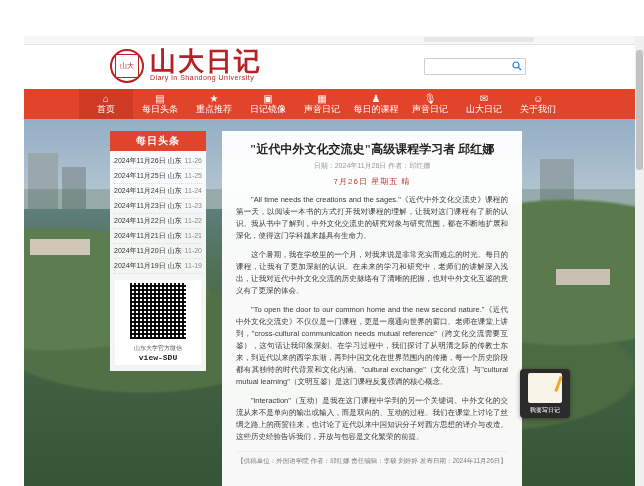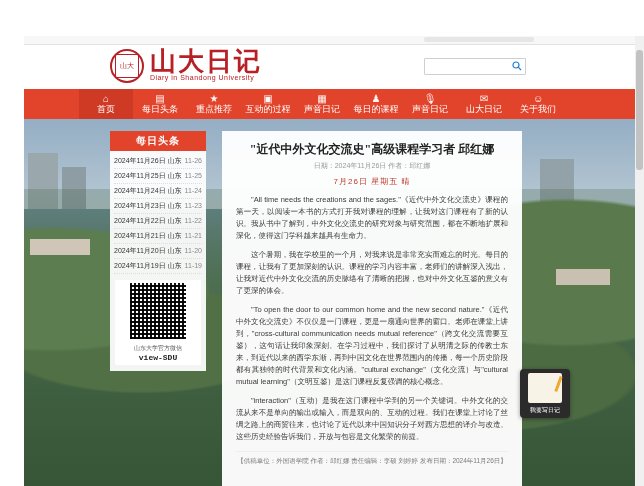--- a/index.html
+++ b/index.html
@@ -126,21 +126,21 @@
     <div class="nav-item">
       <span class="ni">▤</span>
       <span>每日头条</span>
     </div>
     <div class="nav-item">
       <span class="ni">★</span>
       <span>重点推荐</span>
     </div>
     <div class="nav-item">
       <span class="ni">▣</span>
-      <span>互动的过程</span>
+      <span>日记镜像</span>
     </div>
     <div class="nav-item">
       <span class="ni">▦</span>
       <span>声音日记</span>
     </div>
     <div class="nav-item">
       <span class="ni">♟</span>
       <span>每日的课程</span>
     </div>
     <div class="nav-item">
@@ -210,21 +210,21 @@
           </div>
       </div>
     </div>
 
     <div class="article">
       <div class="art-title">"近代中外文化交流史"高级课程学习者 邱红娜</div>
       <div class="art-meta">日期：2024年11月26日    作者：邱红娜</div>
       <div class="art-date">7月26日 星期五 晴</div>
       <div class="art-body">
         <p>"All time needs the creations and the sages."《近代中外文化交流史》课程的第一天，以阅读一本书的方式打开我对课程的理解，让我对这门课程有了新的认识。我从书中了解到，中外文化交流史的研究对象与研究范围，都在不断地扩展和深化，使得这门学科越来越具有生命力。</p>
-        <p>这个暑期，我在学校里的一个月，对我来说是非常充实而难忘的时光。每日的课程，让我有了更加深刻的认识。课程的学习内容丰富，老师们的讲解深入浅出，让我对近代中外文化交流的历史脉络有了清晰的把握，也对中外文化互鉴的意义有了更深的体会。</p>
+        <p>这个暑期，我在学校里的一个月，对我来说是非常充实而难忘的时光。每日的课程，让我有了更加深刻的认识。在未来的学习和研究中，老师们的讲解深入浅出，让我对近代中外文化交流的历史脉络有了清晰的把握，也对中外文化互鉴的意义有了更深的体会。</p>
         <p>"To open the door to our common home and the new second nature."《近代中外文化交流史》不仅仅是一门课程，更是一扇通向世界的窗口。老师在课堂上讲到，"cross-cultural communication needs mutual reference"（跨文化交流需要互鉴），这句话让我印象深刻。在学习过程中，我们探讨了从明清之际的传教士东来，到近代以来的西学东渐，再到中国文化在世界范围内的传播，每一个历史阶段都有其独特的时代背景和文化内涵。"cultural exchange"（文化交流）与"cultural mutual learning"（文明互鉴）是这门课程反复强调的核心概念。</p>
         <p>"interaction"（互动）是我在这门课程中学到的另一个关键词。中外文化的交流从来不是单向的输出或输入，而是双向的、互动的过程。我们在课堂上讨论了丝绸之路上的商贸往来，也讨论了近代以来中国知识分子对西方思想的译介与改造。这些历史经验告诉我们，开放与包容是文化繁荣的前提。</p>
       </div>
       <div class="art-foot">【供稿单位：外国语学院   作者：邱红娜   责任编辑：李硕 刘婷婷   发布日期：2024年11月26日】</div>
     </div>
 
     <div class="share">
       <span class="lbl">分享到：</span>
       <span class="sbtn" style="background:#e05c4a"></span>
       <span class="sbtn" style="background:#5fb15a"></span>

